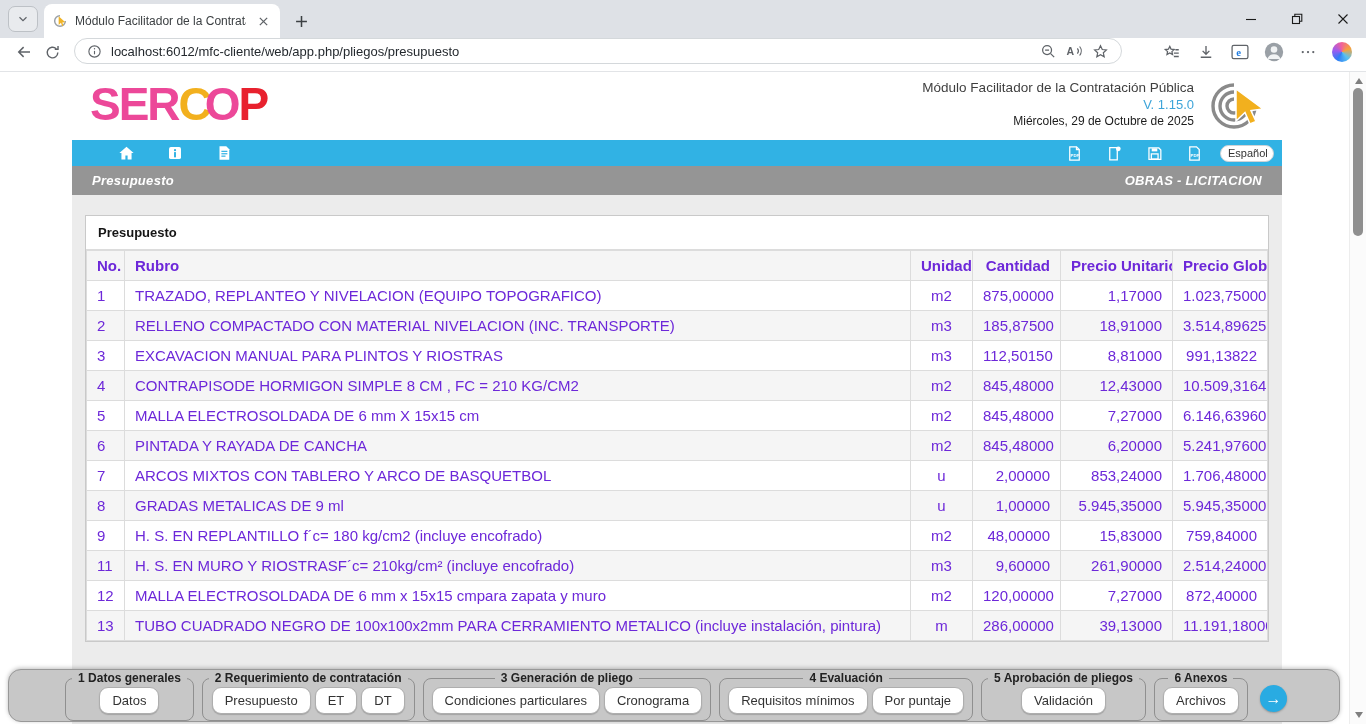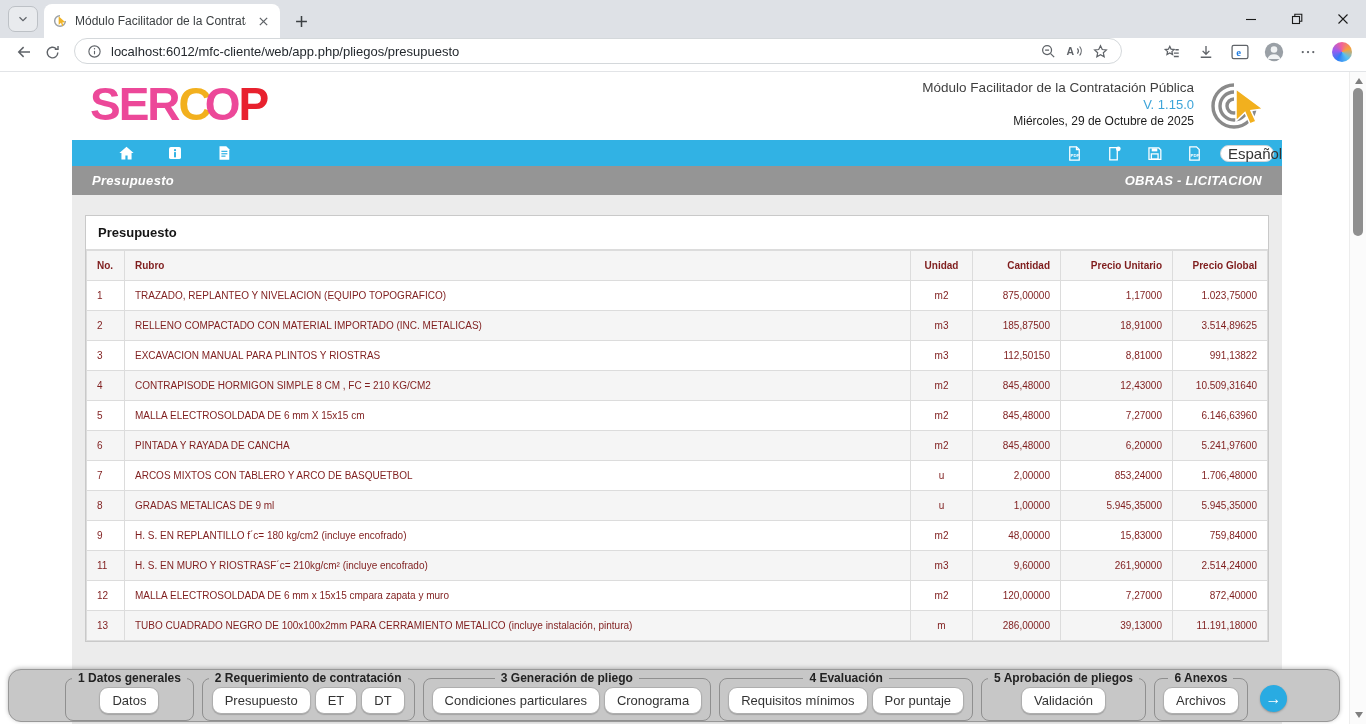--- a/index.html
+++ b/index.html
@@ -41,28 +41,28 @@
   .hr-title { font-size:13.5px; color:#3f3f3f; }
   .hr-version { font-size:13px; color:#3da4d9; }
   .hr-date { font-size:12px; color:#1c1c1c; }
   .mfc-logo { position:absolute; right:88px; top:5px; }
 
   .bluebar { height:26px; background:#31b2e4; display:flex; align-items:center; padding:0 8px 0 42px; }
   .blue-icon { width:24px; height:24px; display:flex; align-items:center; justify-content:center; margin-right:25px; }
   .bluebar-right { margin-left:auto; display:flex; align-items:center; }
   .bluebar-right .blue-icon { margin:0 0 0 16px; }
   .lang-select { width:54px; height:17px; background:#fff; border:1px solid #cfd3d6; border-radius:9px; display:flex; align-items:center; justify-content:space-between; padding:0 4px 0 7px; margin-left:14px; }
-  .lang-select span { font-size:15px; color:#333; }
+  .lang-select span { font-size:11px; color:#333; }
 
   .graybar { height:29px; background:#959595; color:#fff; display:flex; align-items:center; justify-content:space-between; padding:0 20px; font-size:13px; font-weight:bold; font-style:italic; letter-spacing:.3px; }
 
   .content { background:#ececec; padding:20px 13px 80px; min-height:529px; }
   .panel { background:#fff; border:1px solid #c9c9c9; }
   .panel-title { font-size:13px; font-weight:bold; color:#161616; padding:9px 12px; border-bottom:1px solid #dcdcdc; }
-  table { width:100%; border-collapse:collapse; font-size:10px; color:#7f1d1d; table-layout:fixed; }
+  table { width:100%; border-collapse:collapse; font-size:15px; color:#6d28d9; table-layout:fixed; }
   th,td { border:1px solid #dcdcdc; height:30px; padding:0 10px; overflow:hidden; white-space:nowrap; }
   thead th { font-weight:bold; text-align:center; background:#f5f5f5; }
   tbody tr:nth-child(even) td { background:#f5f5f5; }
   .c-no { width:38px; text-align:left; }
   .c-rubro { text-align:left; }
   .c-unidad { width:62px; text-align:center; }
   .c-cant { width:88px; text-align:right; }
   .c-pu { width:112px; text-align:right; }
   .c-pg { width:95px; text-align:right; }
 
@@ -307,21 +307,21 @@
                 <tr>
                   <td class="c-no">1</td>
                   <td class="c-rubro">TRAZADO, REPLANTEO Y NIVELACION (EQUIPO TOPOGRAFICO)</td>
                   <td class="c-unidad">m2</td>
                   <td class="c-cant">875,00000</td>
                   <td class="c-pu">1,17000</td>
                   <td class="c-pg">1.023,75000</td>
                 </tr>
                 <tr>
                   <td class="c-no">2</td>
-                  <td class="c-rubro">RELLENO COMPACTADO CON MATERIAL IMPORTADO (INC. METALICAS)</td>
+                  <td class="c-rubro">RELLENO COMPACTADO CON MATERIAL NIVELACION (INC. TRANSPORTE)</td>
                   <td class="c-unidad">m3</td>
                   <td class="c-cant">185,87500</td>
                   <td class="c-pu">18,91000</td>
                   <td class="c-pg">3.514,89625</td>
                 </tr>
                 <tr>
                   <td class="c-no">3</td>
                   <td class="c-rubro">EXCAVACION MANUAL PARA PLINTOS Y RIOSTRAS</td>
                   <td class="c-unidad">m3</td>
                   <td class="c-cant">112,50150</td>

